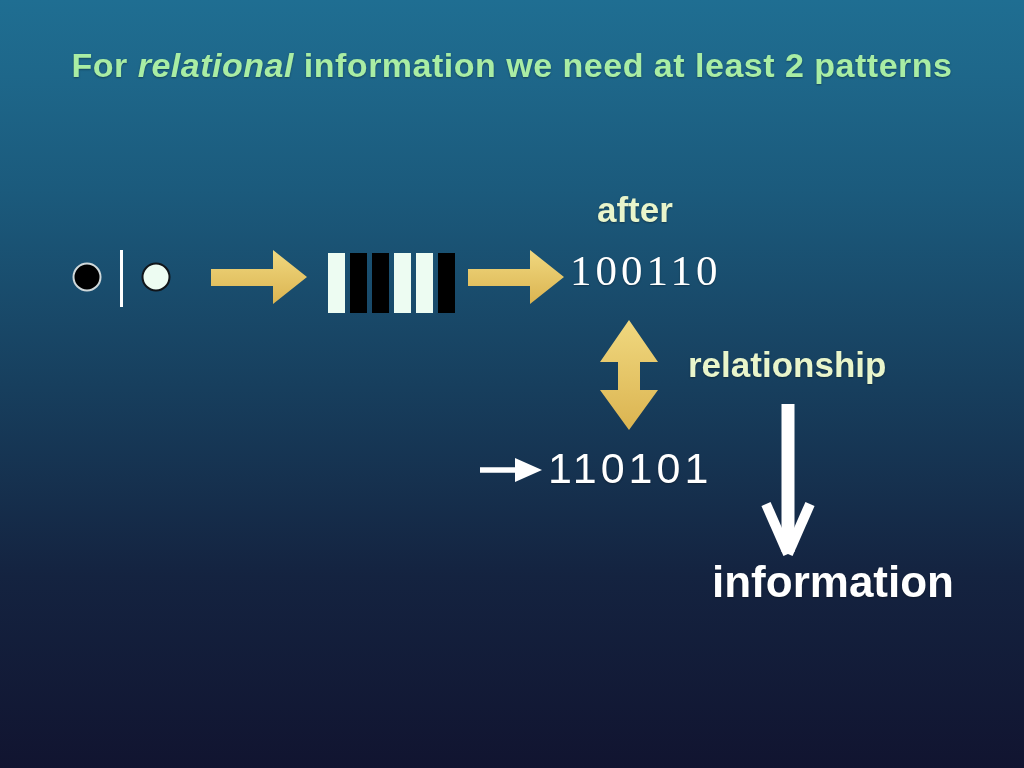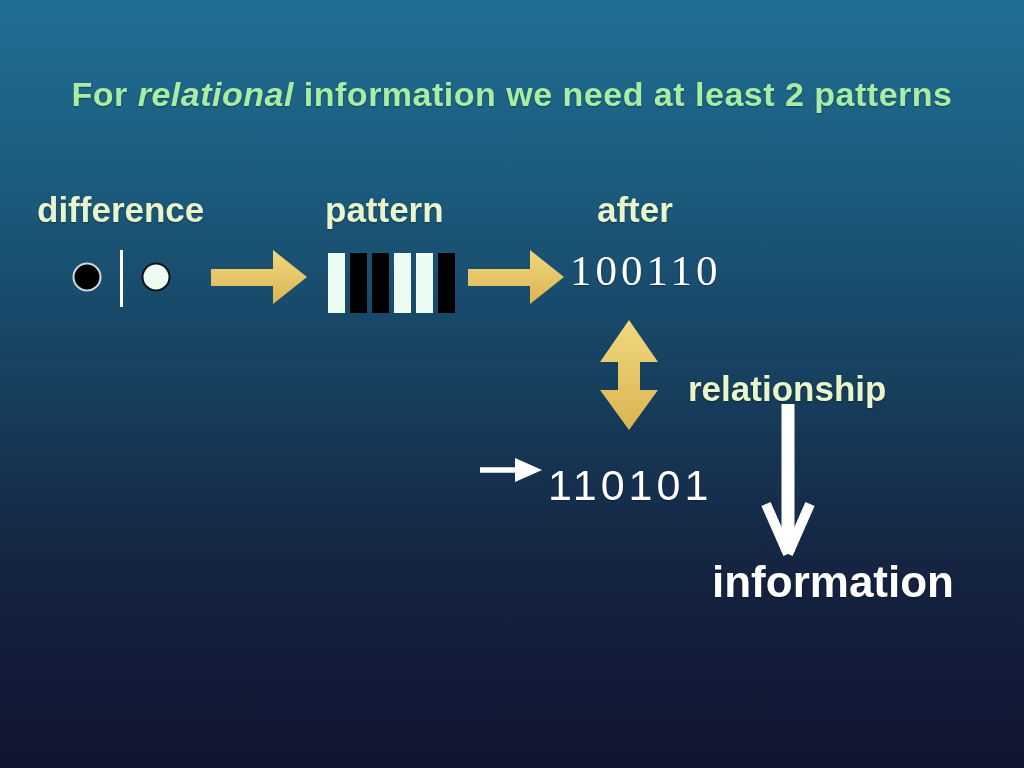--- a/index.html
+++ b/index.html
@@ -8,21 +8,20 @@
     width:1024px;height:768px;
     overflow:hidden;
     font-family:"Liberation Sans","DejaVu Sans",sans-serif;
     background:linear-gradient(180deg,#1f6e92 0%,#1e678a 10%,#1b5a7c 25%,#173f5e 50%,#142340 75%,#111430 100%);
   }
   .title{
     position:absolute;top:46px;left:0;width:100%;
     text-align:center;font-size:34px;font-weight:700;
     color:#a9eda4;letter-spacing:0.5px;
     text-shadow:0 1px 2px rgba(0,0,0,0.35);
-    margin-top:29px;
   }
   .title .it{font-style:italic;}
   .label{
     position:absolute;font-size:35px;font-weight:700;
     color:#e9f5cb;line-height:1.1;white-space:nowrap;
     text-shadow:0 1px 2px rgba(0,0,0,0.35);
   }
   .bits{
     position:absolute;font-size:43px;font-weight:400;
     color:#ffffff;letter-spacing:4px;line-height:1;white-space:nowrap;
@@ -49,22 +48,20 @@
 </style>
 </head>
 <body>
 
 <div class="slide">
 
   <div class="title">
     <span>For </span><span class="it">relational</span><span> information we need at least 2 patterns</span>
   </div>
 
-  <div class="label" style="left:37px;top:191px;">difference</div>
-  <div class="label" style="left:325px;top:191px;">pattern</div>
   <div class="label" style="left:597px;top:191px;">after</div>
 
   <svg style="left:60px;top:245px;" width="112" height="66" viewBox="0 0 112 66">
     <circle cx="27" cy="32" r="13.5" fill="#000000" stroke="#cfd8da" stroke-width="2"></circle>
     <line x1="61.5" y1="5" x2="61.5" y2="62" stroke="#ffffff" stroke-width="3"></line>
     <circle cx="96" cy="32" r="13.5" fill="#edfcf2" stroke="#10151a" stroke-width="2"></circle>
   </svg>
 
   <svg style="left:211px;top:249px;" width="96" height="56" viewBox="0 0 96 56">
     <defs>
@@ -88,32 +85,32 @@
   <svg style="left:468px;top:249px;" width="96" height="56" viewBox="0 0 96 56">
     <polygon points="0,20 62,20 62,1 96,28 62,55 62,37 0,37" fill="url(#gold)"></polygon>
   </svg>
 
   <div class="bits" style="left:570px;top:249px;font-family:Liberation Serif, serif;">100110</div>
 
   <svg style="left:600px;top:320px;" width="58" height="110" viewBox="0 0 58 110">
     <polygon points="29,0 58,42 40,42 40,70 58,70 29,110 0,70 18,70 18,42 0,42" fill="url(#gold)"></polygon>
   </svg>
 
-  <div class="label" style="left:688px;top:370px;">relationship</div>
+  <div class="label" style="left:688px;top:346px;">relationship</div>
 
   <svg style="left:762px;top:402px;" width="52" height="160" viewBox="0 0 52 160">
     <line x1="26" y1="2" x2="26" y2="150" stroke="#ffffff" stroke-width="13"></line>
     <line x1="4" y1="102" x2="26" y2="152" stroke="#ffffff" stroke-width="10"></line>
     <line x1="48" y1="102" x2="26" y2="152" stroke="#ffffff" stroke-width="10"></line>
   </svg>
 
 
   <svg style="left:478px;top:456px;" width="64" height="28" viewBox="0 0 64 28">
     <line x1="2" y1="14" x2="40" y2="14" stroke="#ffffff" stroke-width="5.5"></line>
     <polygon points="37,2 64,14 37,26" fill="#ffffff"></polygon>
   </svg>
 
-  <div class="bits" style="left:548px;top:464px;">110101</div>
+  <div class="bits" style="left:548px;top:447px;">110101</div>
 
   <div class="white-label" style="left:712px;top:560px;">information</div>
 
 
 </div>
 
 </body></html>

